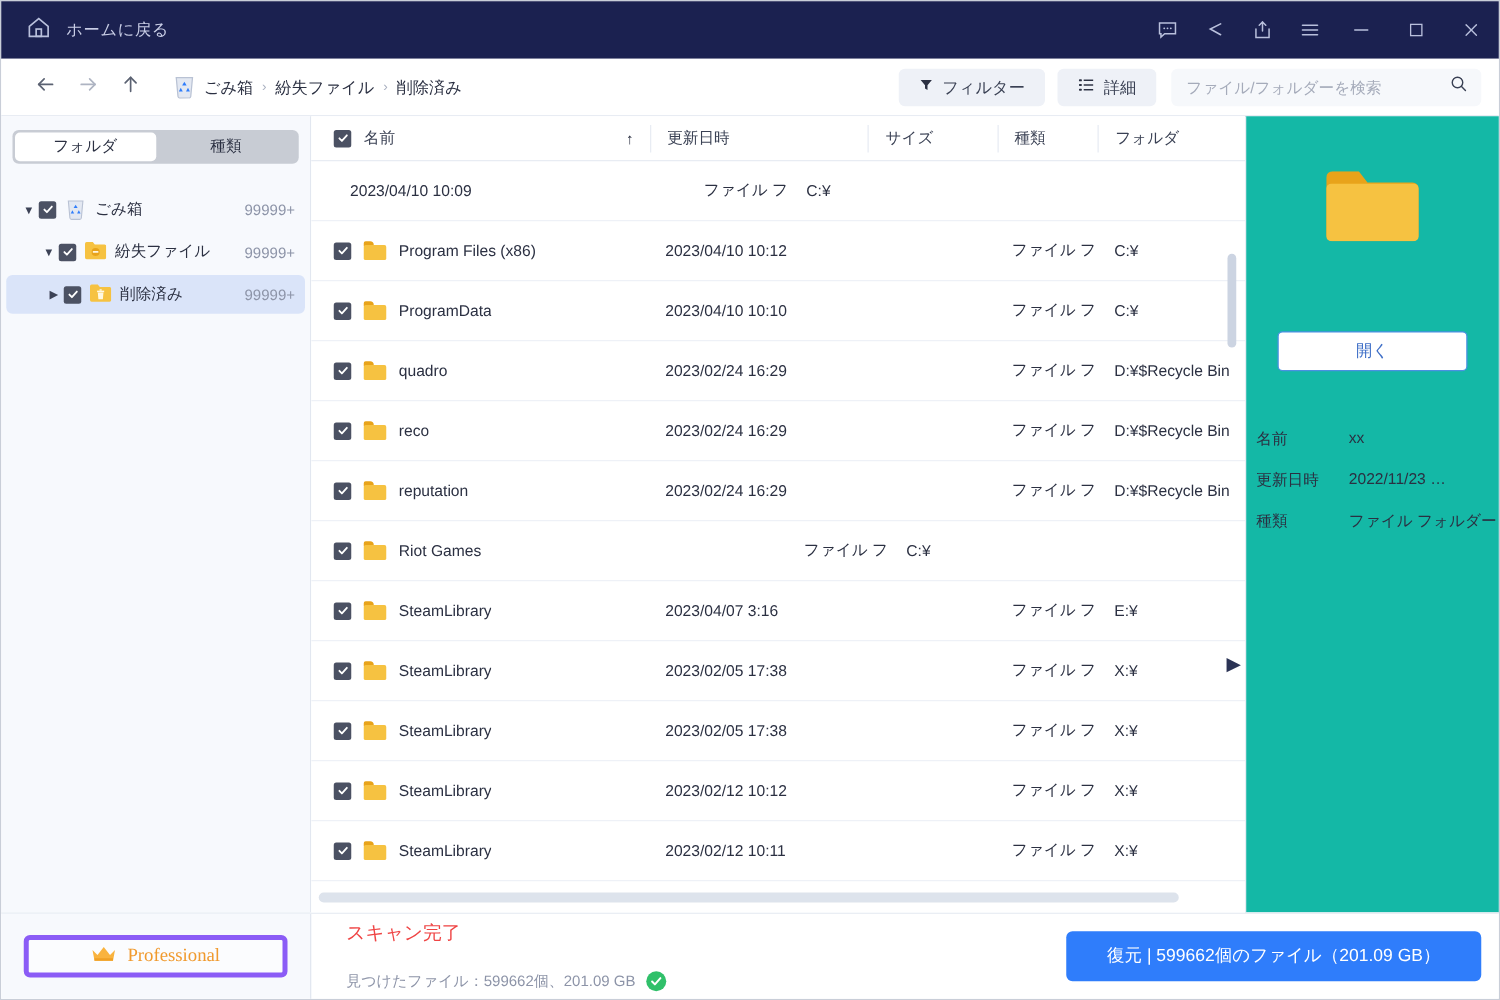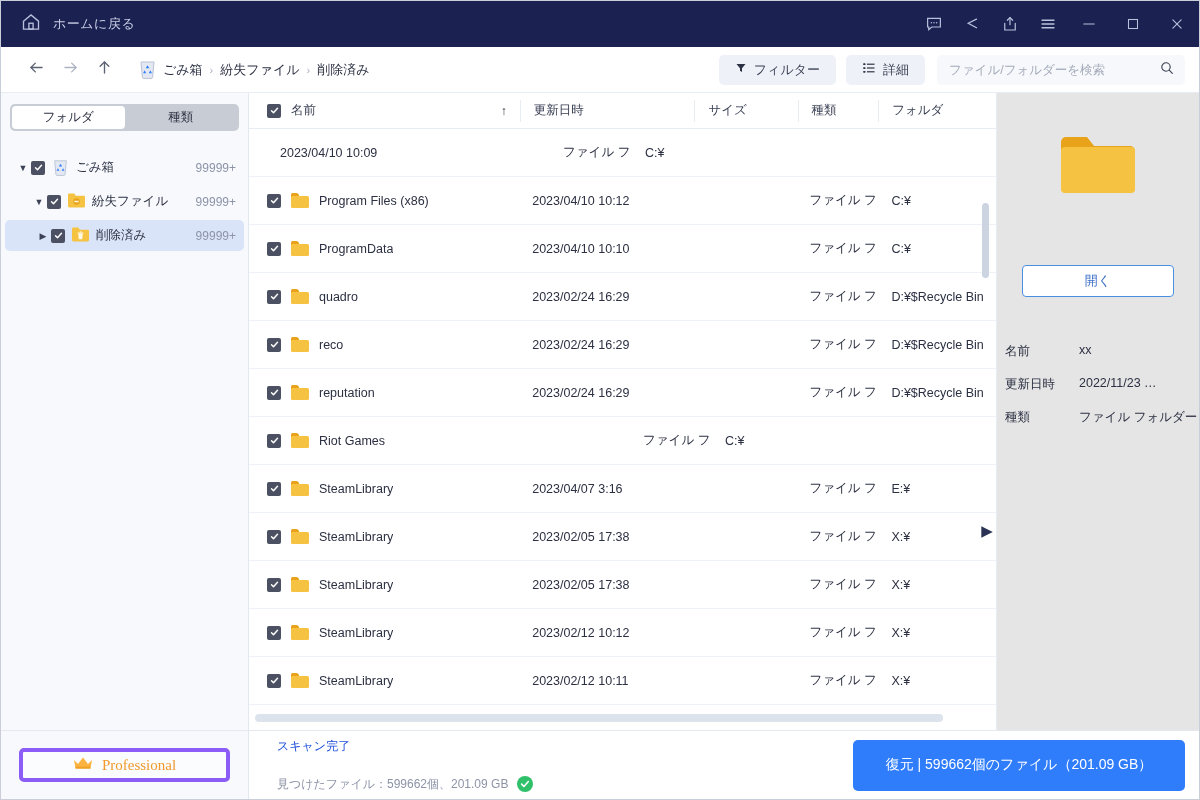--- a/index.html
+++ b/index.html
@@ -144,21 +144,21 @@
   .vscroll { position: absolute; right: 7px; top: 110px; width: 7px; height: 75px; }
   .vthumb { width: 7px; height: 100%; background: #ccd4e2; border-radius: 4px; cursor: pointer; }
   .collapse-handle {
     position: absolute; right: 2px; top: 428px;
     width: 14px; height: 20px; color: #2b3355; font-size: 15px;
     display: flex; align-items: center; justify-content: center; cursor: pointer;
   }
 
   
   .preview {
-    width: 203px; flex: 0 0 203px; background: #e5e5e5;
+    width: 203px; flex: 0 0 203px; background: #14b8a6;
     border-left: 1px solid #e8ecf3;
     display: flex; flex-direction: column; align-items: center;
     padding-top: 44px;
   }
   .bigfolder { width: 74px; height: 56px; position: relative; margin-bottom: 72px; }
   .open-btn {
     width: 152px; height: 32px; border: 1px solid #4a90e2; border-radius: 4px;
     background: #fff; color: #3f6fc7; font-size: 13px;
     display: flex; align-items: center; justify-content: center; cursor: pointer;
   }
@@ -167,28 +167,28 @@
   .mkey { width: 74px; color: #2b3042; }
   .mval { color: #2b3042; white-space: nowrap; overflow: hidden; }
 
   
   .footer {
     height: 69px; flex: 0 0 69px; display: flex; align-items: center;
     background: #ffffff; border-top: 1px solid #e4e9f1;
   }
   .foot-left { width: 248px; flex: 0 0 248px; height: 100%; background: #f7f9fd; border-right: 1px solid #e2e7f0; }
   .foot-status { flex: 1 1 auto; padding-left: 28px; }
-  .st-title { font-size: 12px; color: #1d4ed8; margin-bottom: 21px; }
+  .st-title { font-size: 15px; color: #ef4444; margin-bottom: 21px; }
   .st-sub { font-size: 12px; color: #8d94a8; display: flex; align-items: center; gap: 9px; text-align: right; }
   .okdot {
     width: 16px; height: 16px; border-radius: 50%; background: #30c06a;
     display: flex; align-items: center; justify-content: center; color: #fff; font-size: 10px;
   }
   .recover-btn {
-    margin-right: 14px; height: 51px; min-width: 332px;
+    margin-right: 14px; height: 40px; min-width: 332px;
     background: #2f7dfb; border-radius: 5px; color: #fff; font-size: 14px;
     display: flex; align-items: center; justify-content: center; cursor: pointer;
   }
 
   
   .cb {
     width: 14px; height: 14px; border-radius: 2px; background: #4b5163;
     display: flex; align-items: center; justify-content: center; flex: 0 0 14px; cursor: pointer;
   }
   .cb svg { display: block; }

